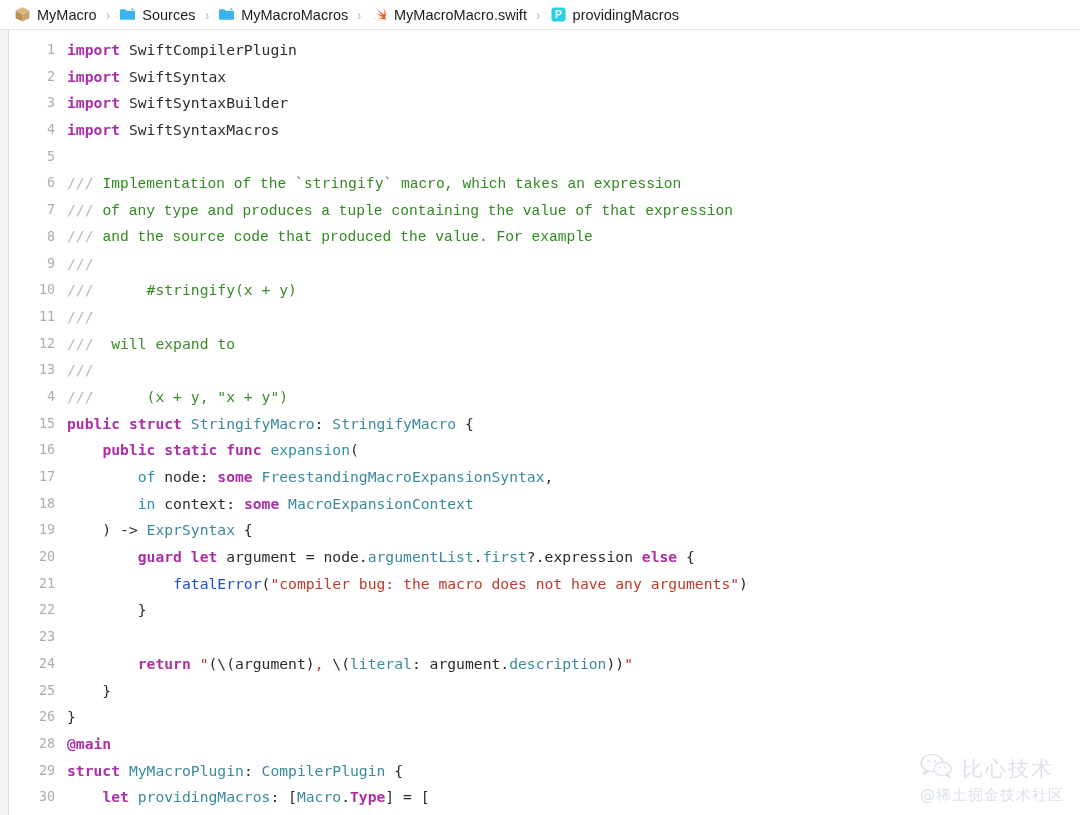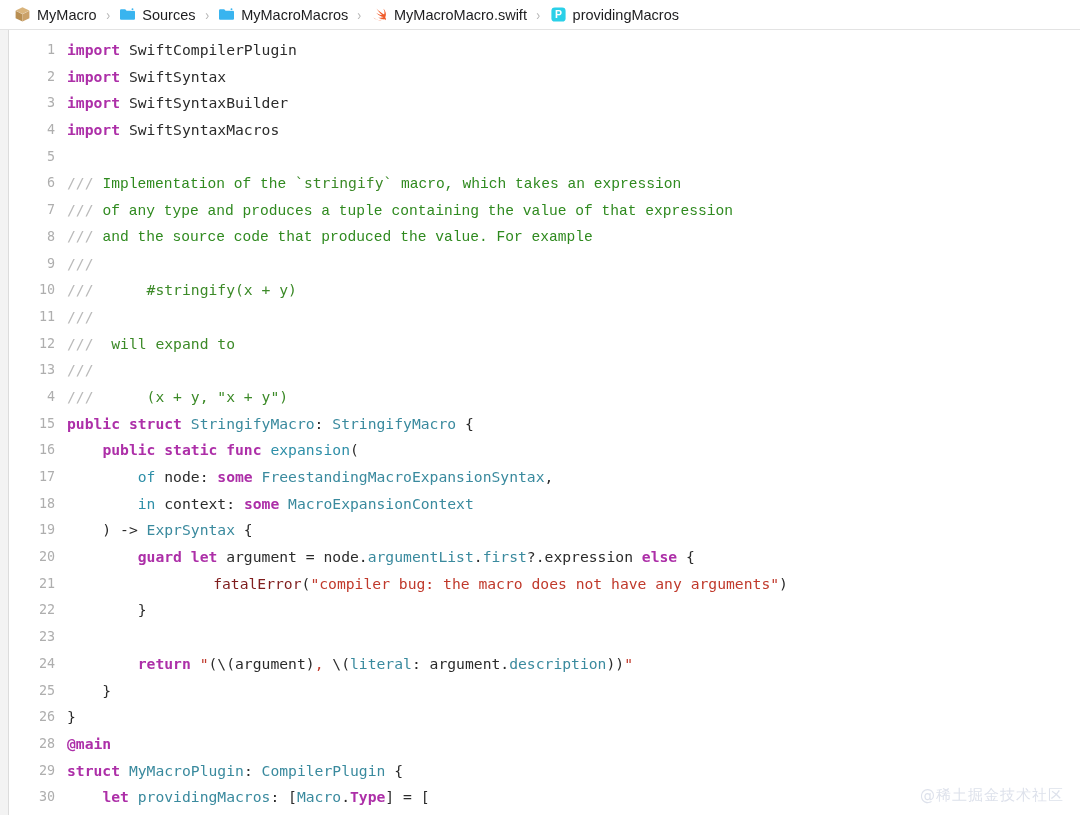--- a/index.html
+++ b/index.html
@@ -105,21 +105,21 @@
   .code {
     flex: 1 1 auto;
     color: #2b2b2b;
     white-space: pre;
   }
 
   
   .t-kw   { color: #ad2fa8; font-weight: bold; text-align: center; }
   .t-type { color: #3a8a9e; }
   .t-prop { color: #3a8a9e; }
-  .t-fn   { color: #7f1d1d; margin-left: 40px; }
+  .t-fn   { color: #1d4ed8; }
   .t-call { color: #2e8fa8; }
   .t-str  { color: #c0392b; }
   .t-plain{ color: #2b2b2b; }
   .t-cmtslash { color: #b9b9b9; }
   .t-cmtprose {
     color: #2f8a1f;
     font-family: Liberation Mono, monospace;
     font-size: 14.6px;
   }
   .t-cmtcode {
@@ -244,16 +244,31 @@
         <div class="line"><span class="ln">22</span><span class="code"><span class="t-plain">        }</span></span></div>
         <div class="line"><span class="ln">23</span><span class="code"></span></div>
         <div class="line"><span class="ln">24</span><span class="code"><span class="t-plain">        </span><span class="t-kw">return</span><span class="t-plain"> </span><span class="t-str">"</span><span class="t-plain">(\(argument)</span><span class="t-str">,</span><span class="t-plain"> \(</span><span class="t-prop">literal</span><span class="t-plain">: argument.</span><span class="t-prop">description</span><span class="t-plain">))</span><span class="t-str">"</span></span></div>
         <div class="line"><span class="ln">25</span><span class="code"><span class="t-plain">    }</span></span></div>
         <div class="line"><span class="ln">26</span><span class="code"><span class="t-plain">}</span></span></div>
         <div class="line"><span class="ln">28</span><span class="code"><span class="t-attr">@main</span></span></div>
         <div class="line"><span class="ln">29</span><span class="code"><span class="t-kw">struct</span><span class="t-plain"> </span><span class="t-type">MyMacroPlugin</span><span class="t-plain">: </span><span class="t-type">CompilerPlugin</span><span class="t-plain"> {</span></span></div>
         <div class="line"><span class="ln">30</span><span class="code"><span class="t-plain">    </span><span class="t-kw">let</span><span class="t-plain"> </span><span class="t-prop">providingMacros</span><span class="t-plain">: [</span><span class="t-type">Macro</span><span class="t-plain">.</span><span class="t-kw">Type</span><span class="t-plain">] = [</span></span></div>
       </div>
     <div id="watermark">
+      <div id="wm-top">
+        <span>
+          <svg width="34" height="26" viewBox="0 0 34 26" fill="none" aria-hidden="true">
+            <ellipse cx="12" cy="10" rx="11" ry="8.6" stroke="#9aa6c4" stroke-width="1.4" fill="none"></ellipse>
+            <path d="M5.5 17.2 L3 21.6 L8.2 18.6 Z" stroke="#9aa6c4" stroke-width="1.4" fill="none" stroke-linejoin="round"></path>
+            <circle cx="8.4" cy="8.2" r="1.25" fill="#9aa6c4"></circle>
+            <circle cx="15.2" cy="8.2" r="1.25" fill="#9aa6c4"></circle>
+            <ellipse cx="22.5" cy="16" rx="8.6" ry="6.8" stroke="#9aa6c4" stroke-width="1.4" fill="#ffffff" fill-opacity="0.9"></ellipse>
+            <path d="M27.6 21.2 L30 24.4 L26.2 22.4 Z" stroke="#9aa6c4" stroke-width="1.4" fill="none" stroke-linejoin="round"></path>
+            <circle cx="19.8" cy="14.6" r="1.05" fill="#9aa6c4"></circle>
+            <circle cx="25.2" cy="14.6" r="1.05" fill="#9aa6c4"></circle>
+          </svg>
+        </span>
+        <span>比心技术</span>
+      </div>
       <div id="wm-bottom">@稀土掘金技术社区</div>
     </div>
   </div>
 </div>
 
 </body></html>

